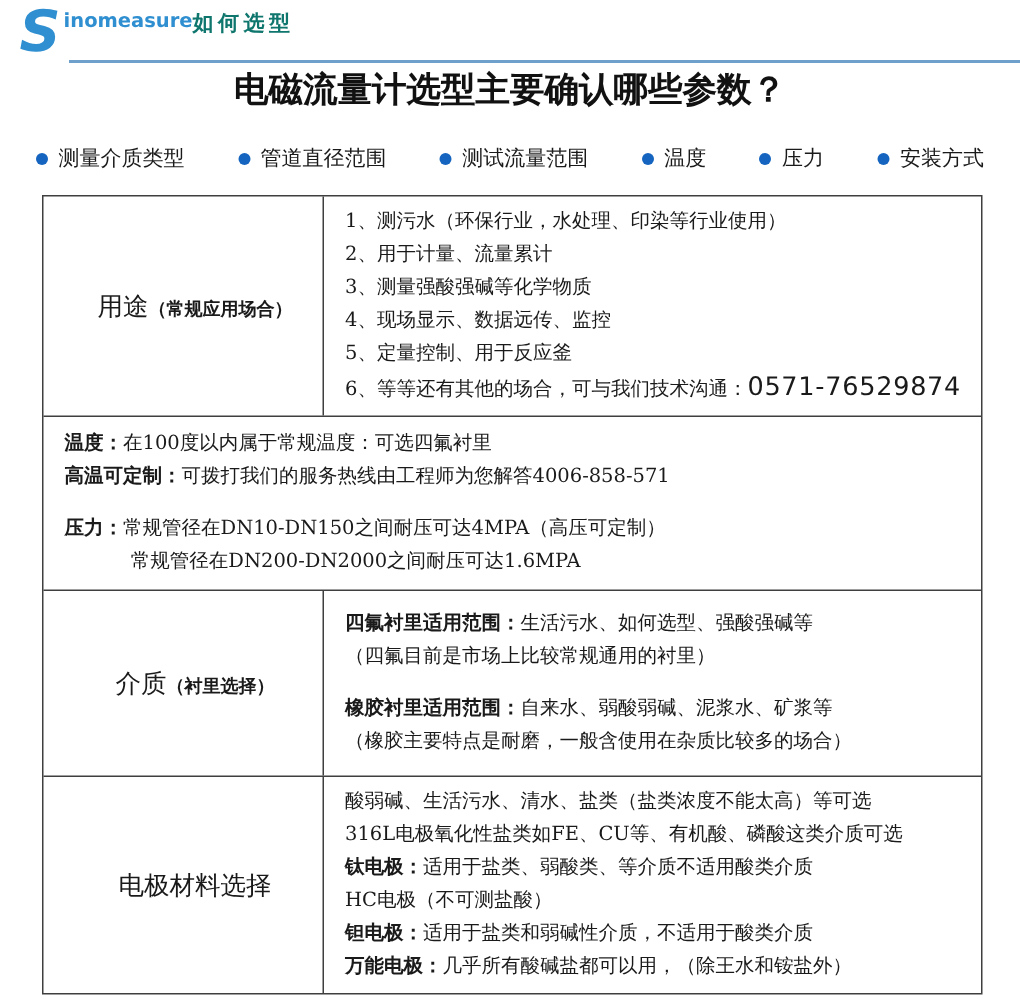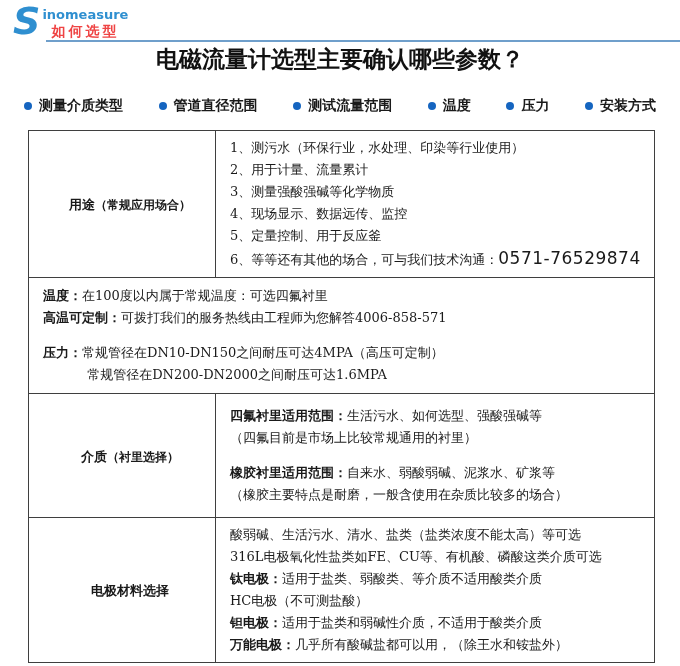--- a/index.html
+++ b/index.html
@@ -3,46 +3,46 @@
 <meta charset="utf-8">
 <style>
   html,body{margin:0;padding:0;background:#ffffff;}
   body{width:680px;height:666px;font-family:"DejaVu Serif","Liberation Serif",serif;color:#1a1a1a;}
   .page{position:relative;width:680px;height:666px;overflow:hidden;background:#fff;}
 
   
   .logo-row{position:absolute;top:4px;left:13px;display:flex;align-items:flex-start;}
   .logo-s{font-family:"DejaVu Sans","Liberation Sans",sans-serif;font-style:italic;font-weight:bold;
           font-size:38px;line-height:34px;color:var(--brand);}
-  .logo-texts{display:flex;flex-direction:column;margin-left:2px;margin-top:3px;text-align:center;}
+  .logo-texts{display:flex;flex-direction:row;margin-left:2px;margin-top:3px;}
   .logo-name{color:var(--brand);font-family:"DejaVu Sans","Liberation Sans",sans-serif;
              font-size:13px;font-weight:bold;line-height:15px;}
-  .logo-sub{color:#ef4444;font-size:14px;font-weight:bold;letter-spacing:3px;line-height:18px;}
+  .logo-sub{color:#0f766e;font-size:14px;font-weight:bold;letter-spacing:3px;line-height:18px;}
   .rule{position:absolute;top:40px;left:46px;right:0;border-top:2px solid var(--line);}
 
   
   .title{position:absolute;top:44px;left:0;width:100%;text-align:center;
          font-size:23px;font-weight:bold;margin:0;color:#111;}
 
   
   .bullets{position:absolute;top:97px;left:24px;right:24px;display:flex;justify-content:space-between;align-items:center;}
-  .bullet-item{display:flex;align-items:center;font-weight:bold;font-size:14px;white-space:nowrap;}
+  .bullet-item{display:flex;align-items:center;font-weight:normal;font-size:14px;white-space:nowrap;}
   .dot{width:8px;height:8px;border-radius:50%;background:var(--bullet);margin-right:7px;flex:0 0 auto;}
 
   
   .table{position:absolute;top:130px;left:28px;width:627px;border:1px solid var(--border);box-sizing:border-box;}
   .trow{display:flex;border-bottom:1px solid var(--border);box-sizing:border-box;}
   .trow:last-child{border-bottom:none;}
   .trow:nth-child(1){min-height:144px;}
   .trow:nth-child(2){min-height:116px;}
   .trow:nth-child(3){min-height:124px;}
   .trow:nth-child(4){min-height:139px;}
   .th{width:187px;flex:0 0 187px;border-right:1px solid var(--border);box-sizing:border-box;
       display:flex;align-items:center;justify-content:center;text-align:center;padding:4px;}
-  .th-title{font-size:13px;font-weight:bold;margin-left:16px;}
+  .th-title{font-size:17px;font-weight:normal;margin-left:16px;}
   .th-note{font-size:12px;font-weight:bold;}
   .td{flex:1;padding:6px 8px 6px 14px;display:flex;flex-direction:column;justify-content:center;}
   .line{font-size:13px;line-height:22px;}
   .line .lbl{font-weight:bold;}
   .line.indent{padding-left:3.4em;}
   .line.gap{margin-top:13px;}
   .phone{font-family:"DejaVu Sans","Liberation Sans",sans-serif;font-size:17px;letter-spacing:0.5px;}
 </style>
 </head>
 <body>

